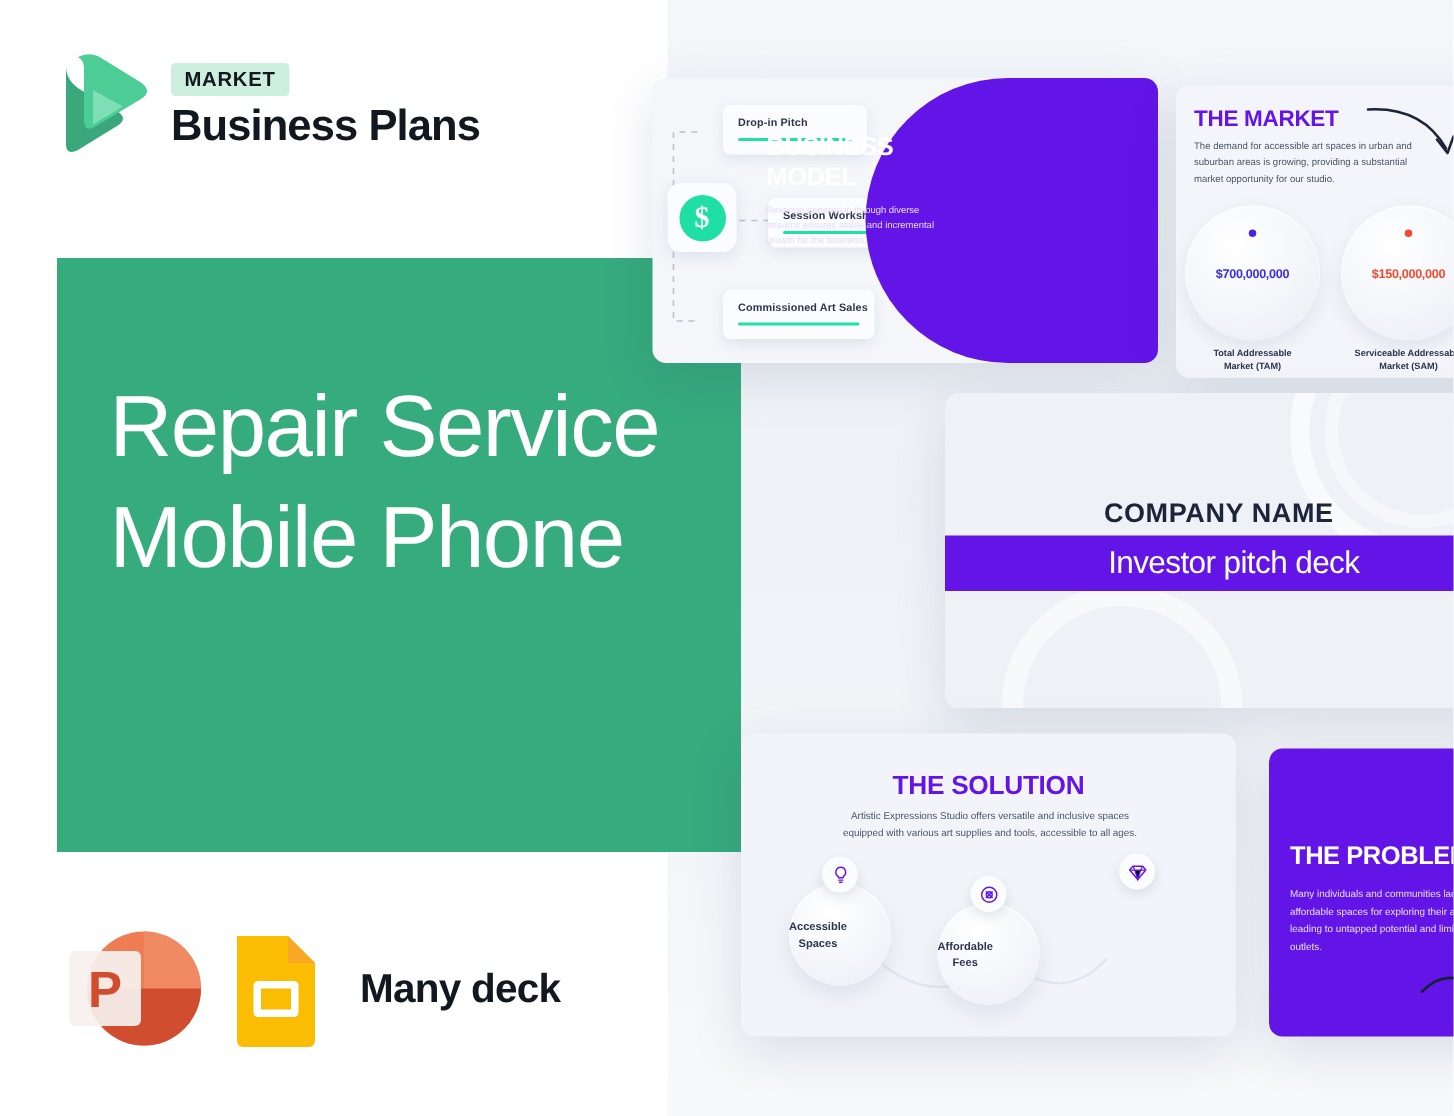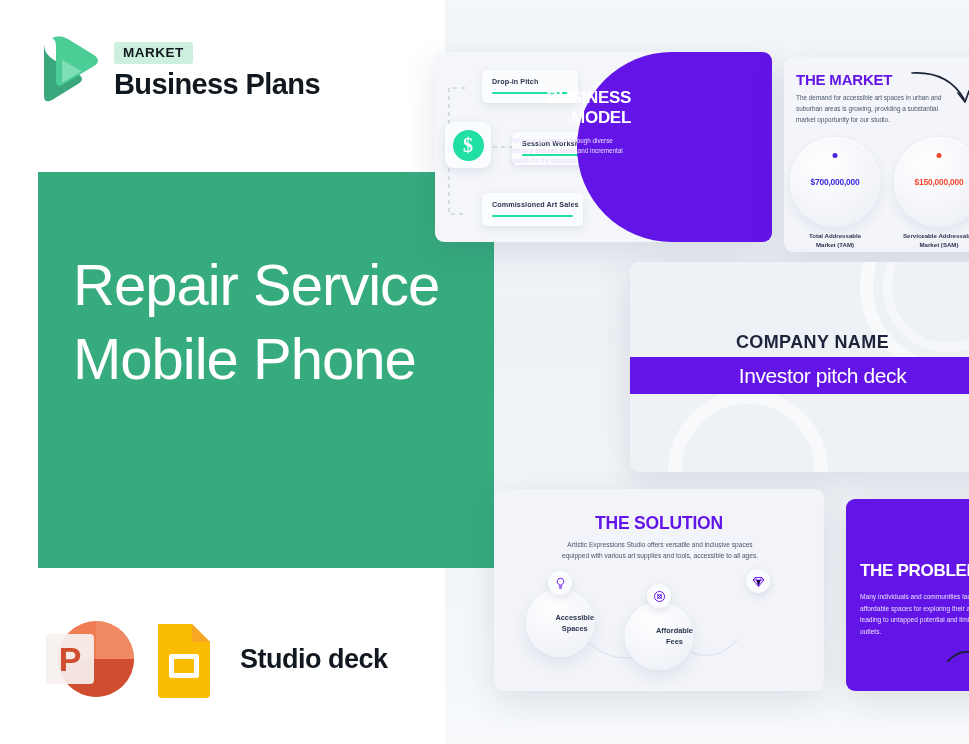--- a/index.html
+++ b/index.html
@@ -53,21 +53,21 @@
            background:#f4f6fa; box-shadow:0 10px 34px rgba(40,55,90,.13); }
 
   
   .s-bizmodel { left:435px; top:52px; width:337px; height:190px; }
   .bm-left { position:absolute; left:0; top:0; width:100%; height:100%; }
   .bm-purple {
     position:absolute; right:0; top:0; width:195px; height:100%;
     background:#6315e8; border-radius:130px 9px 9px 130px;
   }
   .bm-title { position:absolute; left:76px; top:36px; width:120px;
-              color:#fff; font-size:17px; font-weight:700; line-height:1.15; letter-spacing:-.3px;text-align:right; }
+              color:#fff; font-size:17px; font-weight:700; line-height:1.15; letter-spacing:-.3px; }
   .bm-desc  { position:absolute; left:76px; top:84px; width:112px;
               color:#e6dcfb; font-size:6.3px; line-height:1.62; }
   .bm-chip {
     position:absolute; background:#fbfcfe; border-radius:5px;
     box-shadow:0 3px 9px rgba(40,55,90,.10); padding:7px 10px 9px;
   }
   .bm-chip span { display:block; font-size:7.2px; font-weight:700; color:#2c3550; letter-spacing:.1px; white-space:nowrap; }
   .bm-chip i { display:block; height:2.4px; background:#21e0a5; border-radius:2px; margin-top:6px; }
   .chip1 { left:47px; top:18px; width:96px; }
   .chip2 { left:77px; top:80px; width:110px; }
@@ -119,21 +119,21 @@
 
   
   .s-solution { left:494px; top:489px; width:330px; height:202px; background:#f2f4f9; }
   .so-title { position:absolute; left:0; right:0; top:24px; text-align:center;
               font-size:17.5px; font-weight:700; color:#6315e8; letter-spacing:-.2px; }
   .so-desc { position:absolute; left:66px; width:200px; top:50px; text-align:center;
              font-size:6.6px; line-height:1.72; color:#4a5568; }
   .so-bubble { position:absolute; border-radius:50%;
                background:radial-gradient(circle at 40% 28%,#ffffff 0%,#f3f5fa 60%,#e9edf4 100%);
                box-shadow:0 6px 16px rgba(40,55,90,.10), inset 0 1px 2px #fff;
-               display:flex; align-items:center; justify-content:flex-end; text-align:center; }
+               display:flex; align-items:center; justify-content:flex-start; text-align:center; }
   .so-bubble span { font-size:7.4px; font-weight:700; color:#2c3550; line-height:1.5; }
   .so-b1 { left:32px; top:100px; width:68px; height:68px; }
   .so-b2 { left:131px; top:113px; width:68px; height:68px; }
   .so-b3 { left:230px; top:98px; width:68px; height:68px; }
   .so-ic { position:absolute; width:24px; height:24px; border-radius:50%;
            background:#fbfcfe; box-shadow:0 3px 8px rgba(40,55,90,.12);
            display:flex; align-items:center; justify-content:center; }
   .so-i1 { left:54px; top:82px; }
   .so-i2 { left:153px; top:95px; }
   .so-i3 { left:252px; top:80px; }
@@ -190,21 +190,21 @@
     </div>
     <div class="slides-icon">
       <svg viewBox="0 0 60 78" width="60" height="78">
         <path d="M4 4 h34 l18 18 v52 a4 4 0 0 1 -4 4 H8 a4 4 0 0 1 -4 -4 Z" fill="#fbbc04"></path>
         <path d="M38 4 l18 18 H42 a4 4 0 0 1 -4 -4 Z" fill="#fde0a0"></path>
         <path d="M38 22 h18 v0 l-18 -18 Z" fill="#f9a825"></path>
         <rect x="15" y="34" width="30" height="24" rx="3" fill="#fff"></rect>
         <rect x="20" y="39" width="20" height="14" fill="#fbbc04"></rect>
       </svg>
     </div>
-    <div class="filetype-label">Studio deck</div>
+    <div class="filetype-label">Many deck</div>
   </div>
 
   <div class="slide s-bizmodel">
     <div class="bm-left">
       <svg width="337" height="190" style="position:absolute;left:0;top:0">
         <path d="M30 36 L14 36 L14 100" stroke="#b9c0cf" stroke-width="1" fill="none" stroke-dasharray="4 4"></path>
         <path d="M14 100 L14 162 L30 162" stroke="#b9c0cf" stroke-width="1" fill="none" stroke-dasharray="4 4"></path>
         <path d="M58 95 L78 95" stroke="#b9c0cf" stroke-width="1" fill="none" stroke-dasharray="4 4"></path>
       </svg>
       <div class="bm-dollar-box">

